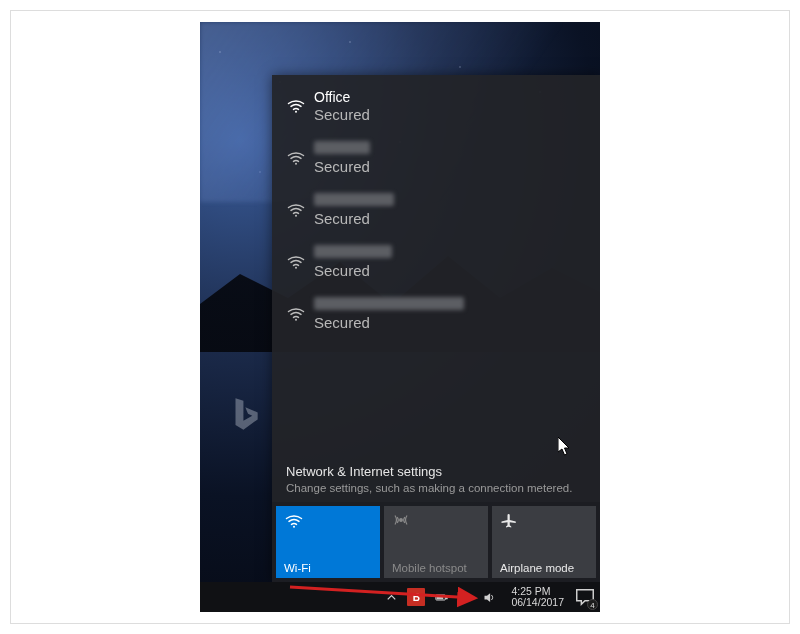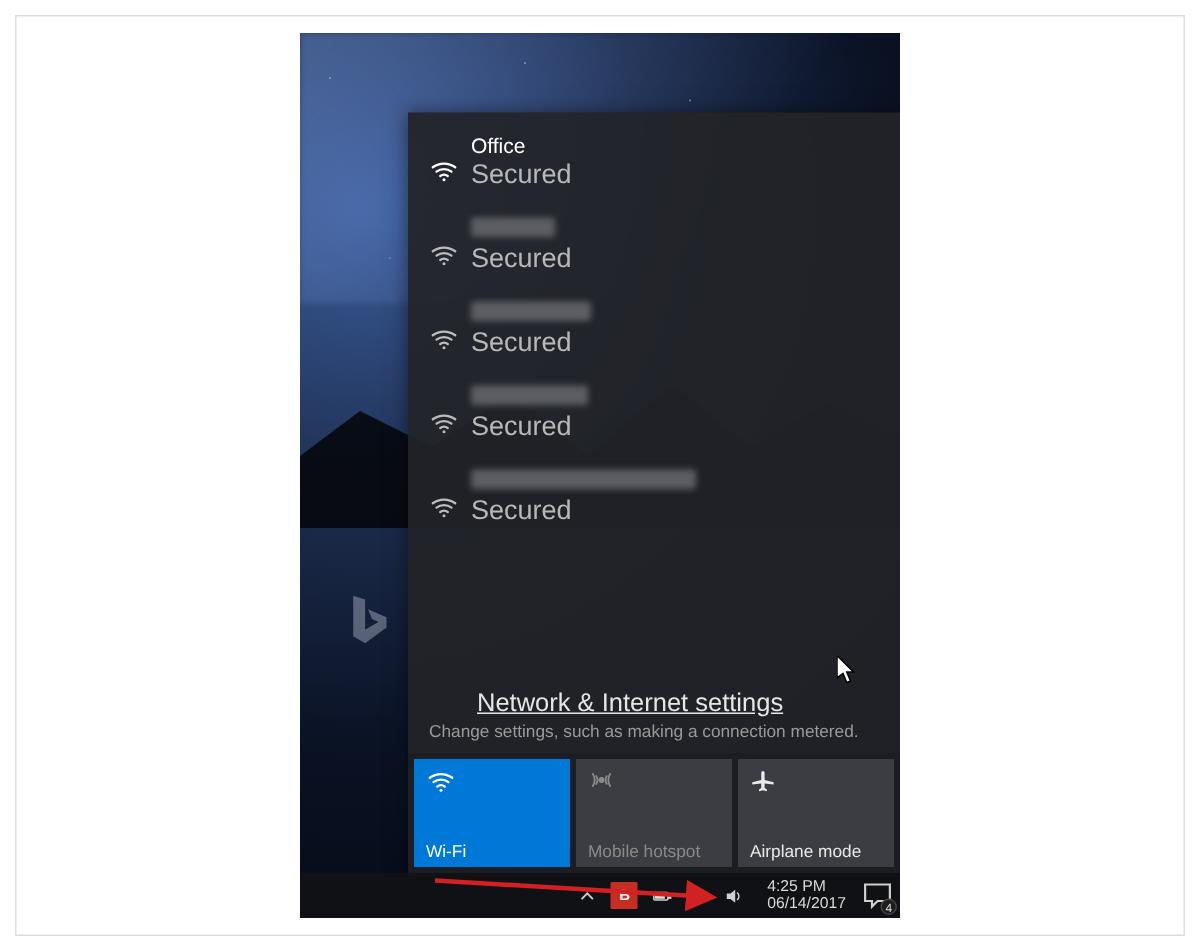--- a/index.html
+++ b/index.html
@@ -69,41 +69,41 @@
     width:328px; height:507px;
     background: rgba(34,36,40,.93);
     color:#fff;
     display:flex; flex-direction:column;
     font-size:13px;
     box-shadow: 0 0 12px rgba(0,0,0,.5);
   }
 
   .net-list { flex: 1 1 auto; overflow:hidden; padding-top:6px; }
 
-  .net-item { display:flex; align-items:flex-end; padding:8px 14px 10px 14px; cursor:pointer; }
+  .net-item { display:flex; align-items:center; padding:8px 14px 10px 14px; cursor:pointer; }
   .net-item .icon { width:28px; flex:0 0 28px; padding-top:2px; }
   .net-item .labels { flex:1; }
   .net-item .name { font-size:14px; color:#fff; }
-  .net-item .status { font-size:18px; color:#b8b8b8; margin-top:1px; }
+  .net-item .status { font-size:15px; color:#b8b8b8; margin-top:1px; }
 
   
   .blur {
     display:inline-block; background:#5c5e63; color:transparent;
     border-radius:2px; filter: blur(2px);
   }
 
   .wifi-glyph { display:inline-block; }
 
   .settings-link {
     padding: 0 14px 8px 14px;
     color:#e6e6e6;
   }
   .settings-link a {
-    color:#e6e6e6; text-decoration: underline; font-size:17px;
-    cursor:pointer; display:inline-block;margin-left:32px;
+    color:#e6e6e6; font-size:13px;
+    cursor:pointer; display:inline-block;
   }
   .settings-sub { color:#9a9a9a; font-size:11.5px; margin-top:3px; }
 
   .tiles {
     display:flex; gap:4px; padding:4px;
     background: rgba(0,0,0,.10);
   }
   .tile {
     width: 104px; height:72px;
     background:#3b3d42;

